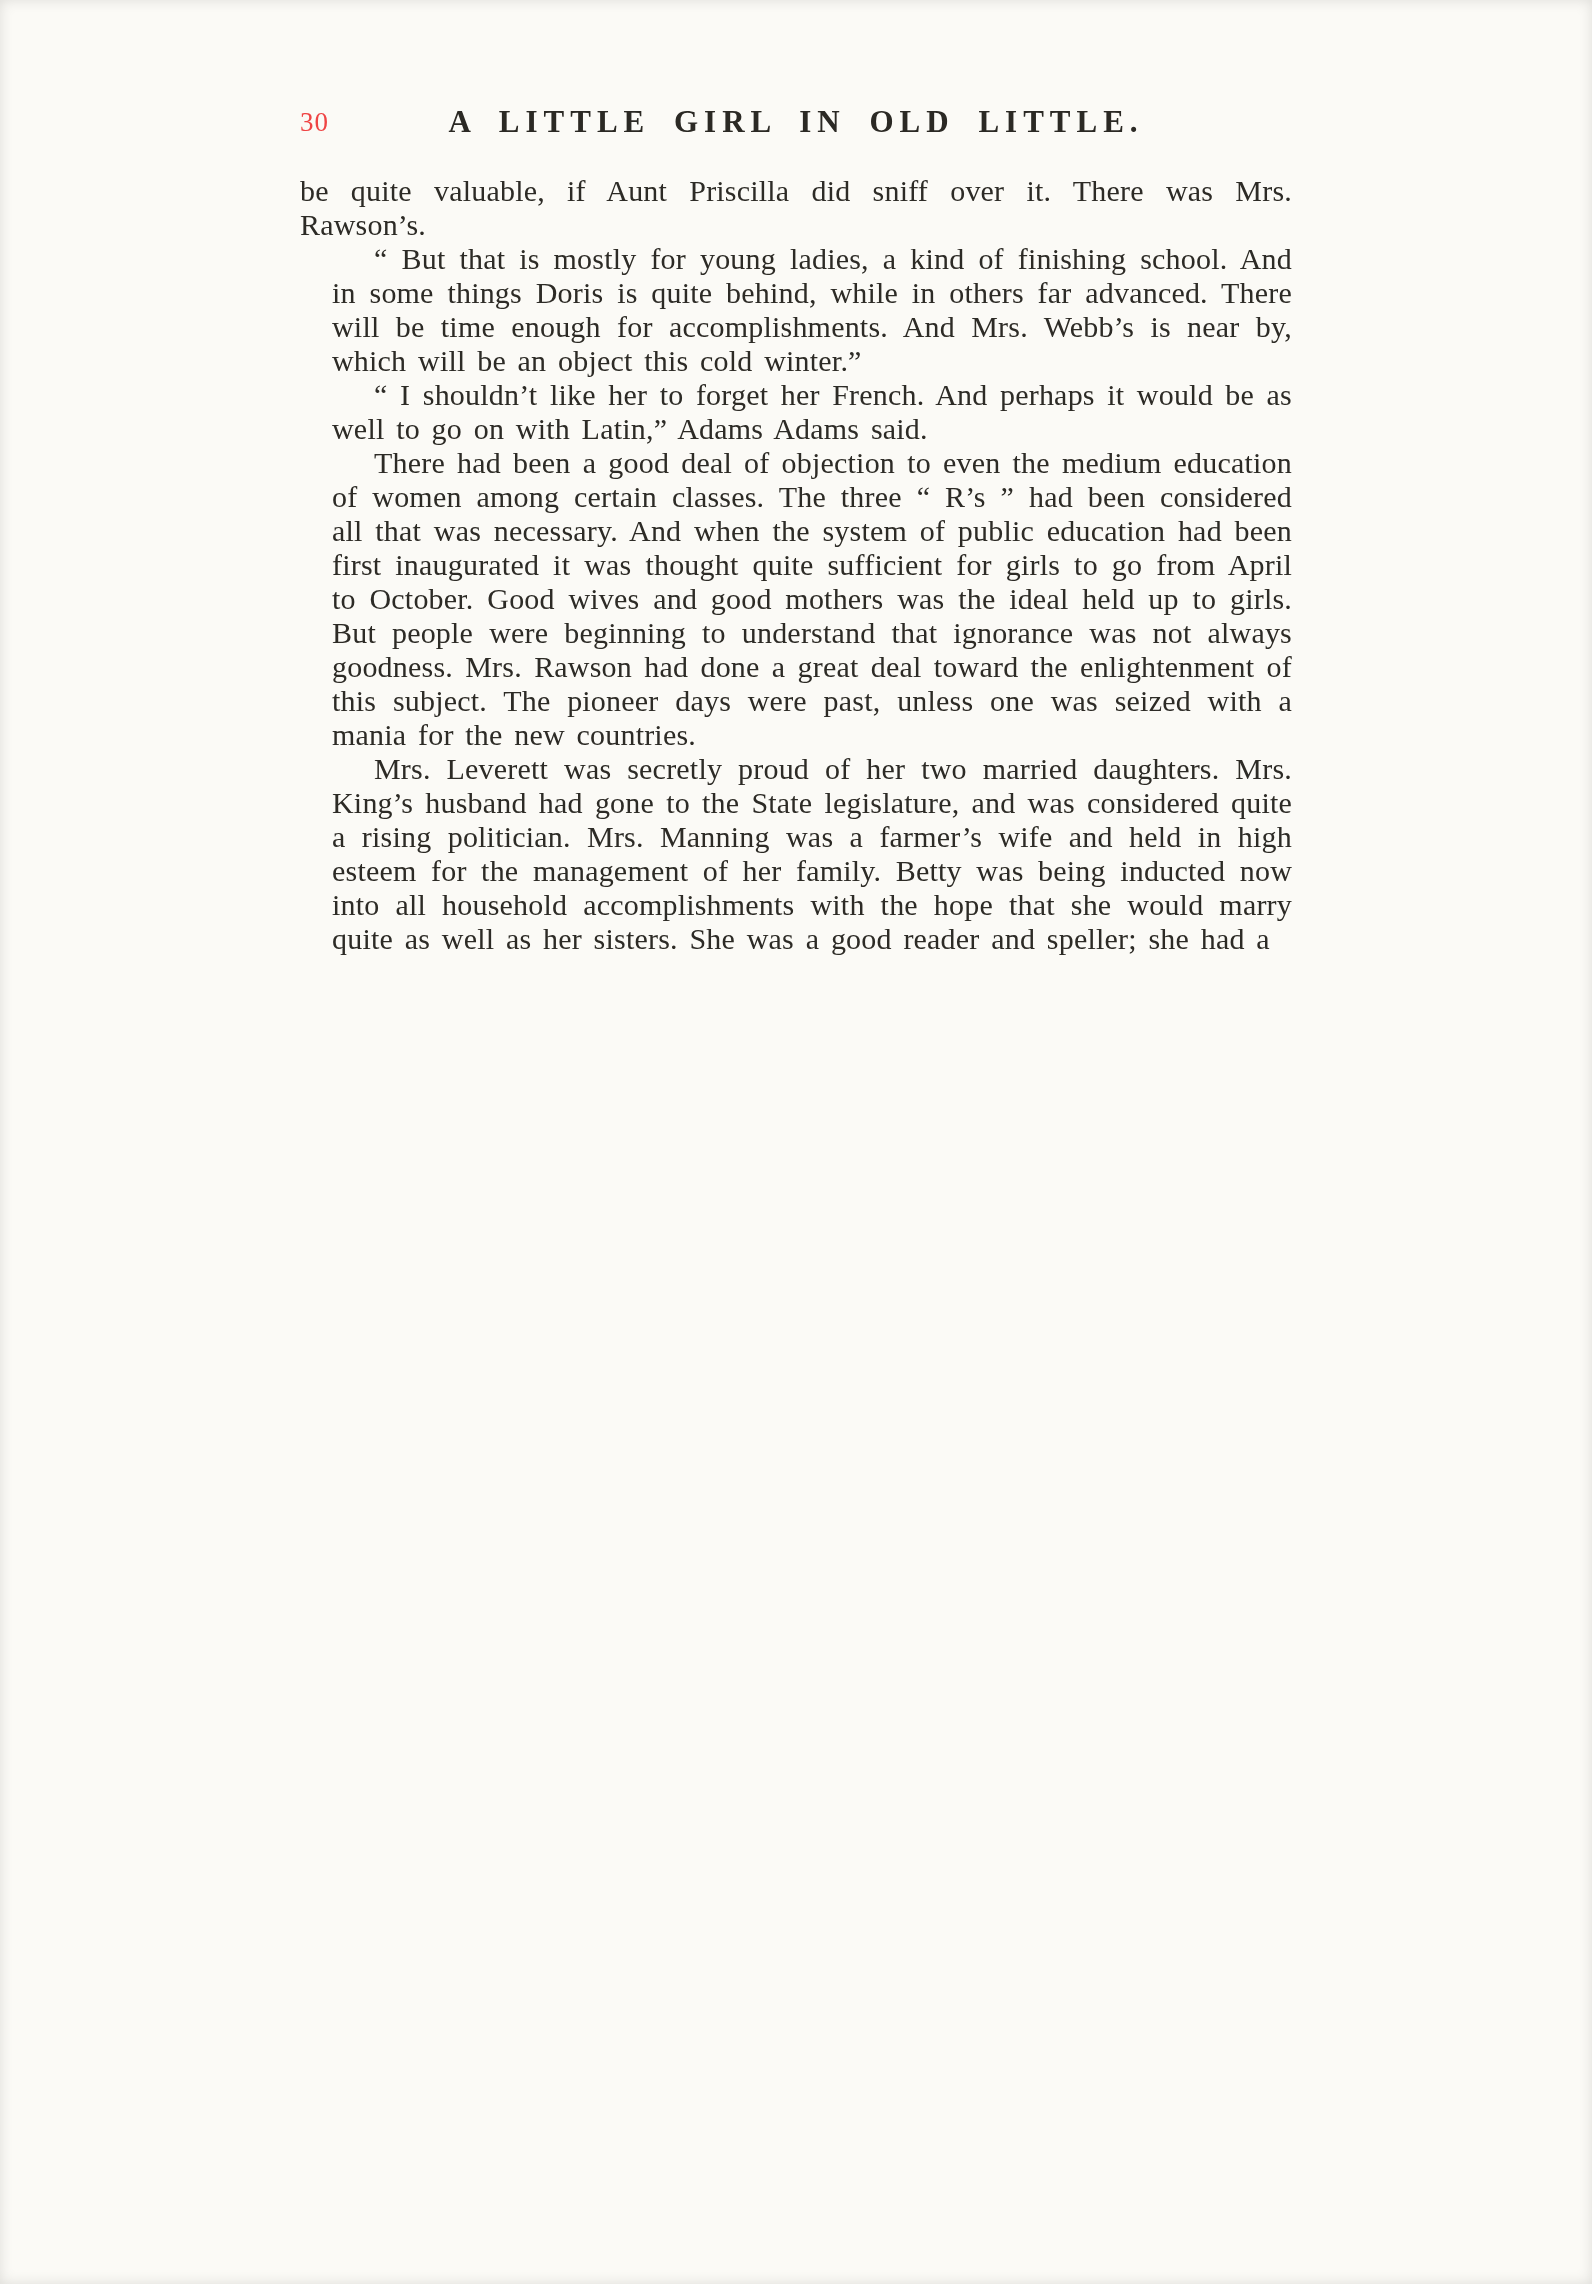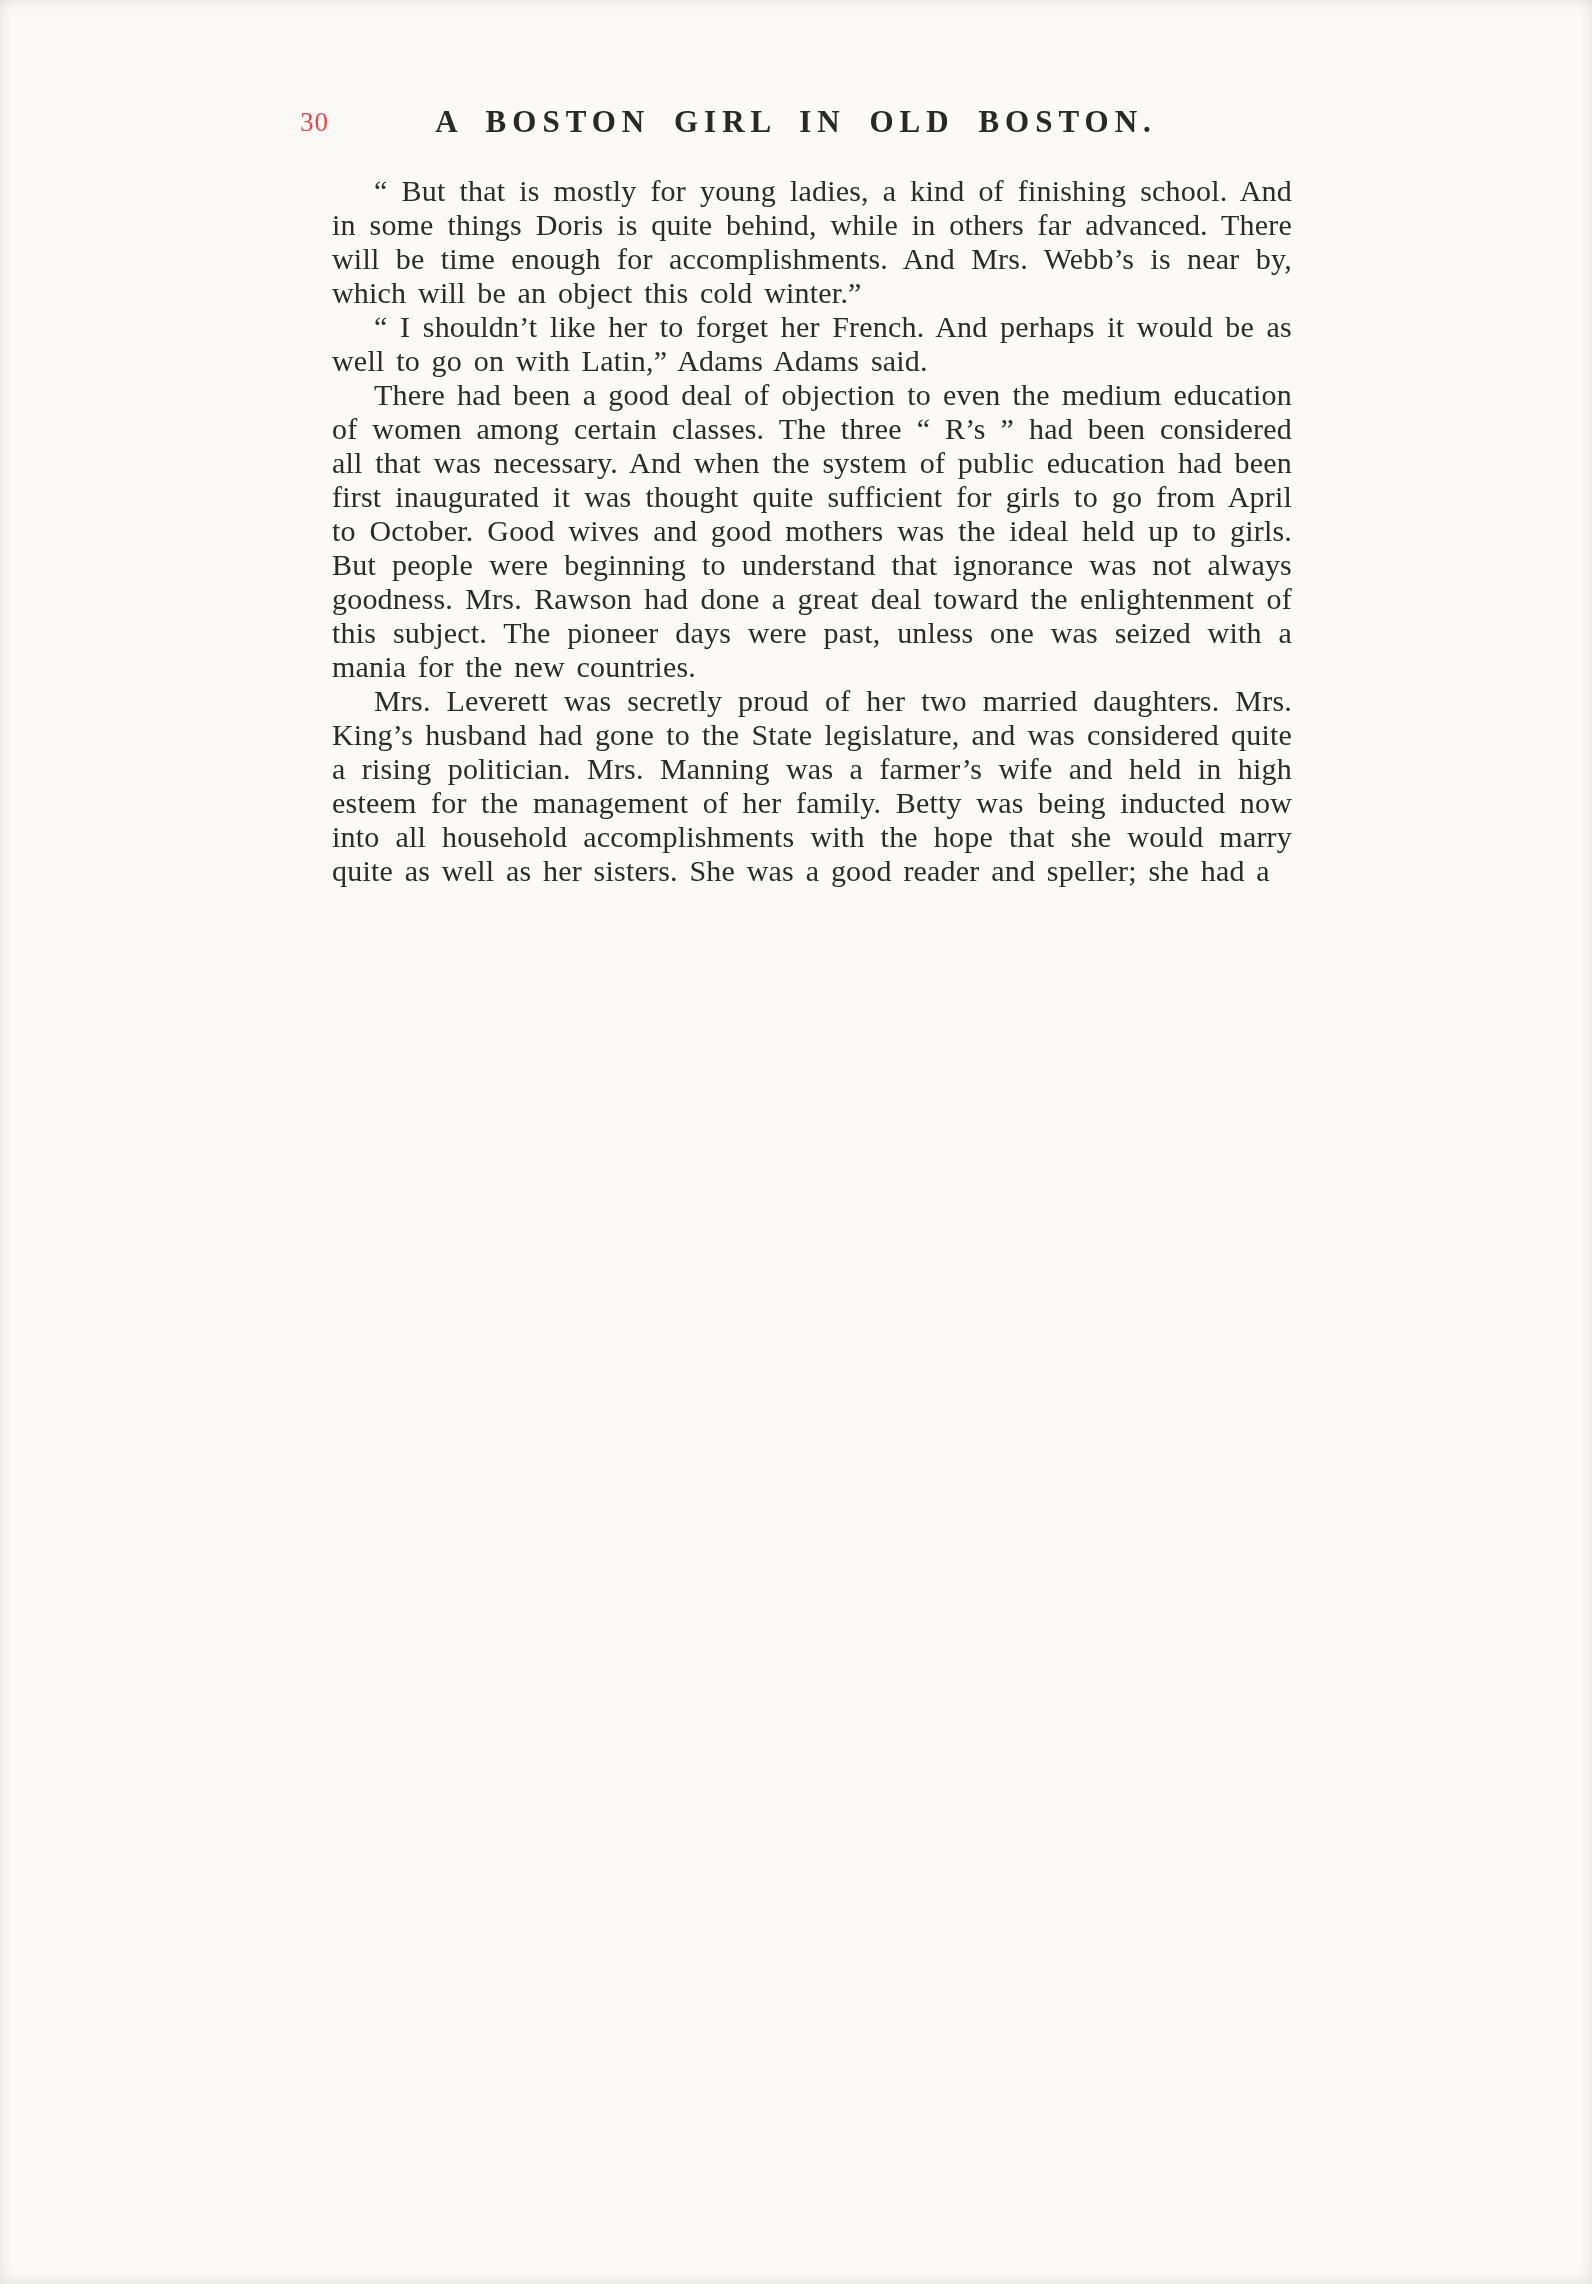--- a/index.html
+++ b/index.html
@@ -62,23 +62,24 @@
     margin-left: 32px;
   }
 </style>
 </head>
 <body>
 
 <div class="page">
 
   <div class="text-block header">
     <span class="page-number">30</span>
-    <span class="running-title">A BOSTON GIRL IN OLD BOSTON.</span>
+    <span class="running-title">A LITTLE GIRL IN OLD LITTLE.</span>
   </div>
 
   <div class="text-block body-text">
+    <p class="para">be quite valuable, if Aunt Priscilla did sniff over it. There was Mrs. Rawson’s.</p>
     <p class="para indent">“ But that is mostly for young ladies, a kind of finishing school. And in some things Doris is quite behind, while in others far advanced. There will be time enough for accomplishments. And Mrs. Webb’s is near by, which will be an object this cold winter.”</p>
     <p class="para indent">“ I shouldn’t like her to forget her French. And perhaps it would be as well to go on with Latin,” Adams Adams said.</p>
     <p class="para indent">There had been a good deal of objection to even the medium education of women among certain classes. The three “ R’s ” had been considered all that was necessary. And when the system of public education had been first inaugurated it was thought quite sufficient for girls to go from April to October. Good wives and good mothers was the ideal held up to girls. But people were beginning to understand that ignorance was not always goodness. Mrs. Rawson had done a great deal toward the enlightenment of this subject. The pioneer days were past, unless one was seized with a mania for the new countries.</p>
     <p class="para indent">Mrs. Leverett was secretly proud of her two married daughters. Mrs. King’s husband had gone to the State legislature, and was considered quite a rising politician. Mrs. Manning was a farmer’s wife and held in high esteem for the management of her family. Betty was being inducted now into all household accomplishments with the hope that she would marry quite as well as her sisters. She was a good reader and speller; she had a</p>
   </div>
 
 </div>
 
 </body></html>

